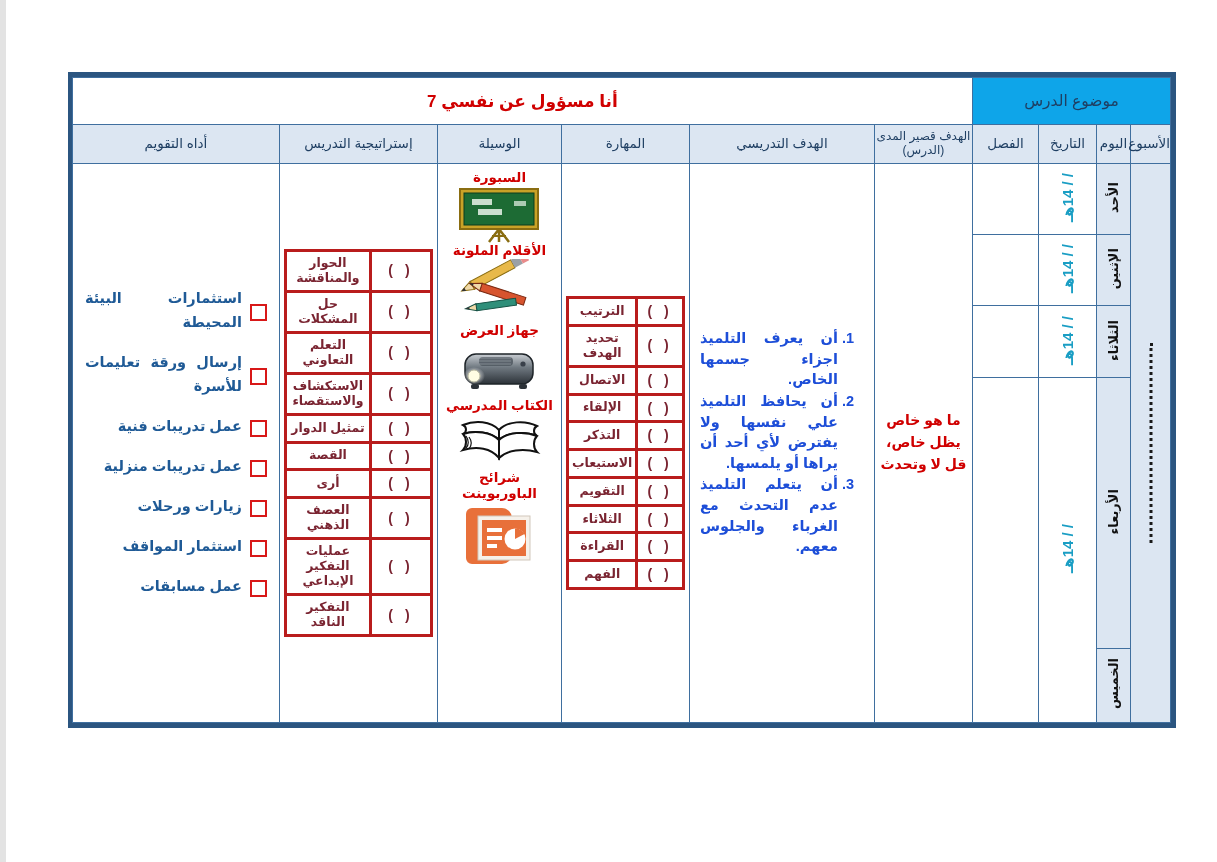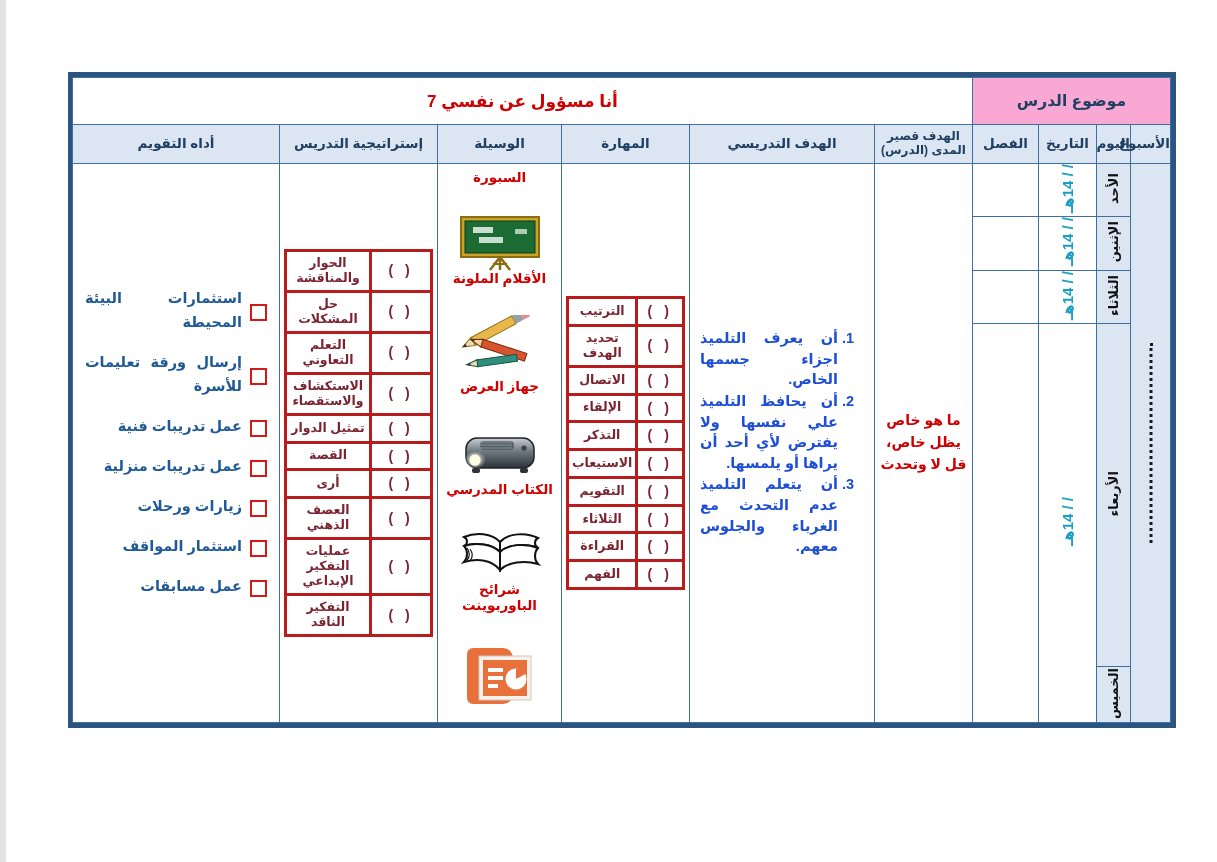--- a/index.html
+++ b/index.html
@@ -41,38 +41,38 @@
     direction: rtl;
   }
   table.plan td, table.plan th {
     border: 1px solid #3f6f9f;
     padding: 0;
     vertical-align: middle;
     text-align: center;
   }
   
   .subject-label {
-    background: #f9a8d4;
+    background: #0ea5e9;
     color: #1f3f63;
-    font-weight: bold;
+    font-weight: normal;
     font-size: 15.5px;
     height: 46px;
   }
   .lesson-title {
     background: #ffffff;
     color: #d00000;
     font-weight: bold;
     font-size: 17px;
     height: 46px;
   }
   
   .colhead {
     background: #dce6f2;
     color: #1f3f63;
-    font-weight: bold;
+    font-weight: normal;
     font-size: 13.5px;
     height: 38px;
     line-height: 1.15;
     padding: 2px 3px;
   }
   .colhead.small { font-size: 12px; text-align: center; }
 
   
   .week-cell {
     background: #dce6f2;
@@ -176,21 +176,20 @@
     align-items: center;
     justify-content: flex-start;
     gap: 0px;
     height: 100%;
     box-sizing: border-box;
   }
   .means-item {
     display: flex;
     flex-direction: column;
     align-items: center;
-    gap: 28px;
   }
   .means-label {
     color: #d00000;
     font-weight: bold;
     font-size: 13.5px;
     line-height: 1.15;
     text-align: center;
     margin-bottom: 1px;
   }
   .means-art { line-height: 0; }

